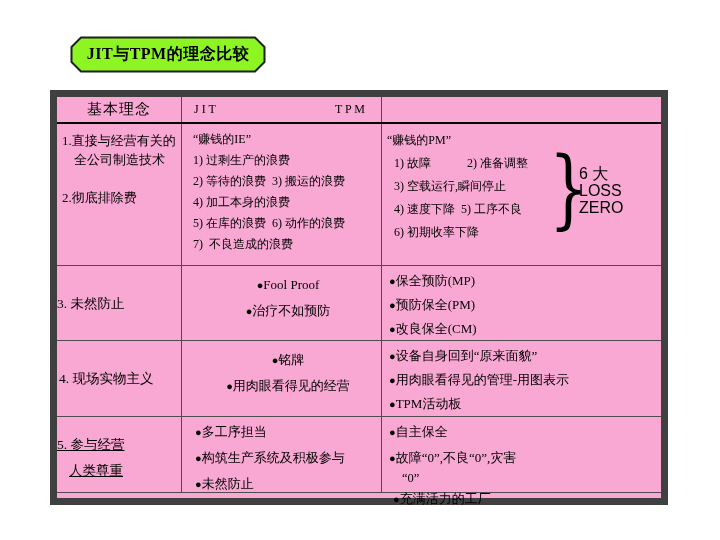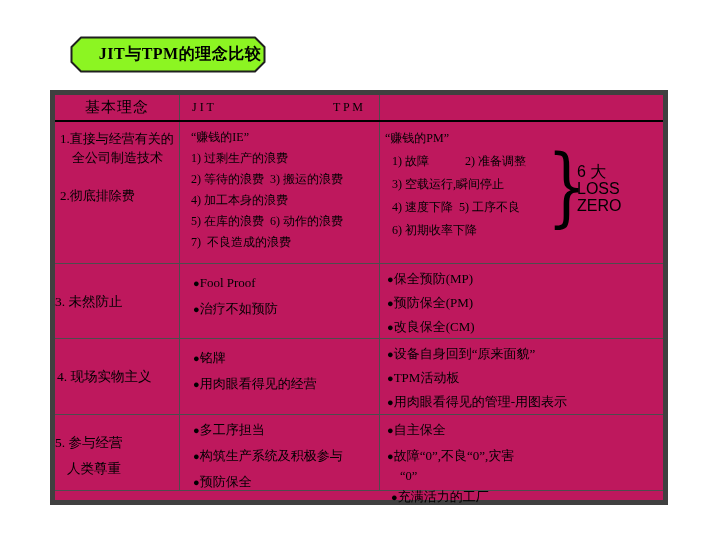--- a/index.html
+++ b/index.html
@@ -7,26 +7,26 @@
     position:relative; width:720px; height:540px; background:#ffffff;
     font-family:"Liberation Serif","DejaVu Serif",serif; color:#000;
     overflow:hidden;
   }
   
   .titlebox { position:absolute; left:70px; top:36px; width:196px; height:37px; }
   .titlebox svg { position:absolute; left:0; top:0; }
   .title-text {
     position:absolute; left:0; top:0; width:100%; height:100%;
     display:flex; align-items:center; justify-content:center;
-    font-weight:bold; font-size:16px; letter-spacing:0.5px;margin-left:12px;
+    font-weight:bold; font-size:16px; letter-spacing:0.5px;
   }
   
   .tbl {
     position:absolute; left:50px; top:90px; width:618px; height:415px;
-    border:5px solid #404040; box-sizing:border-box; background:#be185d;
+    border:7px solid #404040; box-sizing:border-box; background:#f9a8d4;
   }
   .r { display:flex; box-sizing:border-box; border-bottom:1px solid #4d4d4d; }
   .r-head   { height:27px; border-bottom:2px solid #000; }
   .r-1 { height:142px; }
   .r-2 { height:75px; }
   .r-3 { height:76px; }
   .r-4 { height:76px; }
   .r-foot { height:13px; border-bottom:none; }
   .c { box-sizing:border-box; position:relative; }
   .c1 { width:125px; border-right:1px solid #4d4d4d; }
@@ -46,37 +46,37 @@
   
   .concept1 { padding:7px 2px 0 5px; font-size:13px; line-height:19px; }
   .concept1 .indent { padding-left:12px; }
   .concept1 .gap { margin-top:19px; }
 
   
   .concept-mid { display:flex; flex-direction:column; justify-content:center;
                  font-size:13.5px; line-height:25px; }
   .pl6  { }
   .pl11 { padding-left:2px; }
-  .concept4 { padding-top:15px; font-size:13.5px; line-height:26px; }
+  .concept4 { padding-top:15px; font-size:13.5px; line-height:26px;text-decoration:underline; }
   .concept4 .indent { padding-left:12px; }
 
   
   .jit1 { padding:5px 0 0 11px; font-size:12px; line-height:21px; }
   
   .tpm1 { padding:5px 0 0 5px; font-size:12px; line-height:23px; }
   .tpm1 .num { padding-left:7px; }
 
   
   .blist { font-size:13px; }
   .li { white-space:pre-wrap; }
   .li.bsp::before   { content:"\25CF "; font-size:11px; }
   .li.btight::before{ content:"\25CF";  font-size:11px; }
   .cont { padding-left:13px; line-height:15px; font-size:12.5px; }
 
-  .l2 { padding:6px 0 0 13px; line-height:25px; }      
+  .l2 { padding:6px 0 0 13px; line-height:25px;text-align:center; }      
   .l2b{ padding:2px 0 0 13px; line-height:25px; }      
   .l3 { padding:3px 0 0 7px;  line-height:24px; }      
   .l3b{ padding:2px 0 0 7px;  line-height:25px; }      
 
   
   .brace {
     position:absolute; left:167px; top:24px;
     font-size:86px; line-height:80px; font-family:"DejaVu Serif",serif;
     transform:scaleX(0.72); transform-origin:left top; font-weight:normal;
   }
@@ -159,34 +159,34 @@
     <div class="r r-3">
       <div class="c c1 concept-mid pl11">
         <div class="ln">4. 现场实物主义</div>
       </div>
       <div class="c c2 blist l2">
         <div class="li bsp">铭牌</div>
         <div class="li bsp">用肉眼看得见的经营</div>
       </div>
       <div class="c c3 blist l3">
         <div class="li btight">设备自身回到“原来面貌”</div>
+        <div class="li btight">用肉眼看得见的管理-用图表示</div>
         <div class="li btight">TPM活动板</div>
-        <div class="li btight">用肉眼看得见的管理-用图表示</div>
       </div>
     </div>
 
     <div class="r r-4">
       <div class="c c1 concept4 pl6">
         <div class="ln">5. 参与经营</div>
         <div class="ln indent">人类尊重</div>
       </div>
       <div class="c c2 blist l2b">
         <div class="li bsp">多工序担当</div>
         <div class="li bsp">构筑生产系统及积极参与</div>
-        <div class="li bsp">预防保全</div>
+        <div class="li bsp">未然防止</div>
       </div>
       <div class="c c3 blist l3b">
         <div class="li bsp">自主保全</div>
         <div class="li bsp">故障“0”,不良“0”,灾害</div>
         <div class="ln cont">“0”</div>
       </div>
     </div>
 
     <div class="r r-foot">
       <div class="c cfull">

